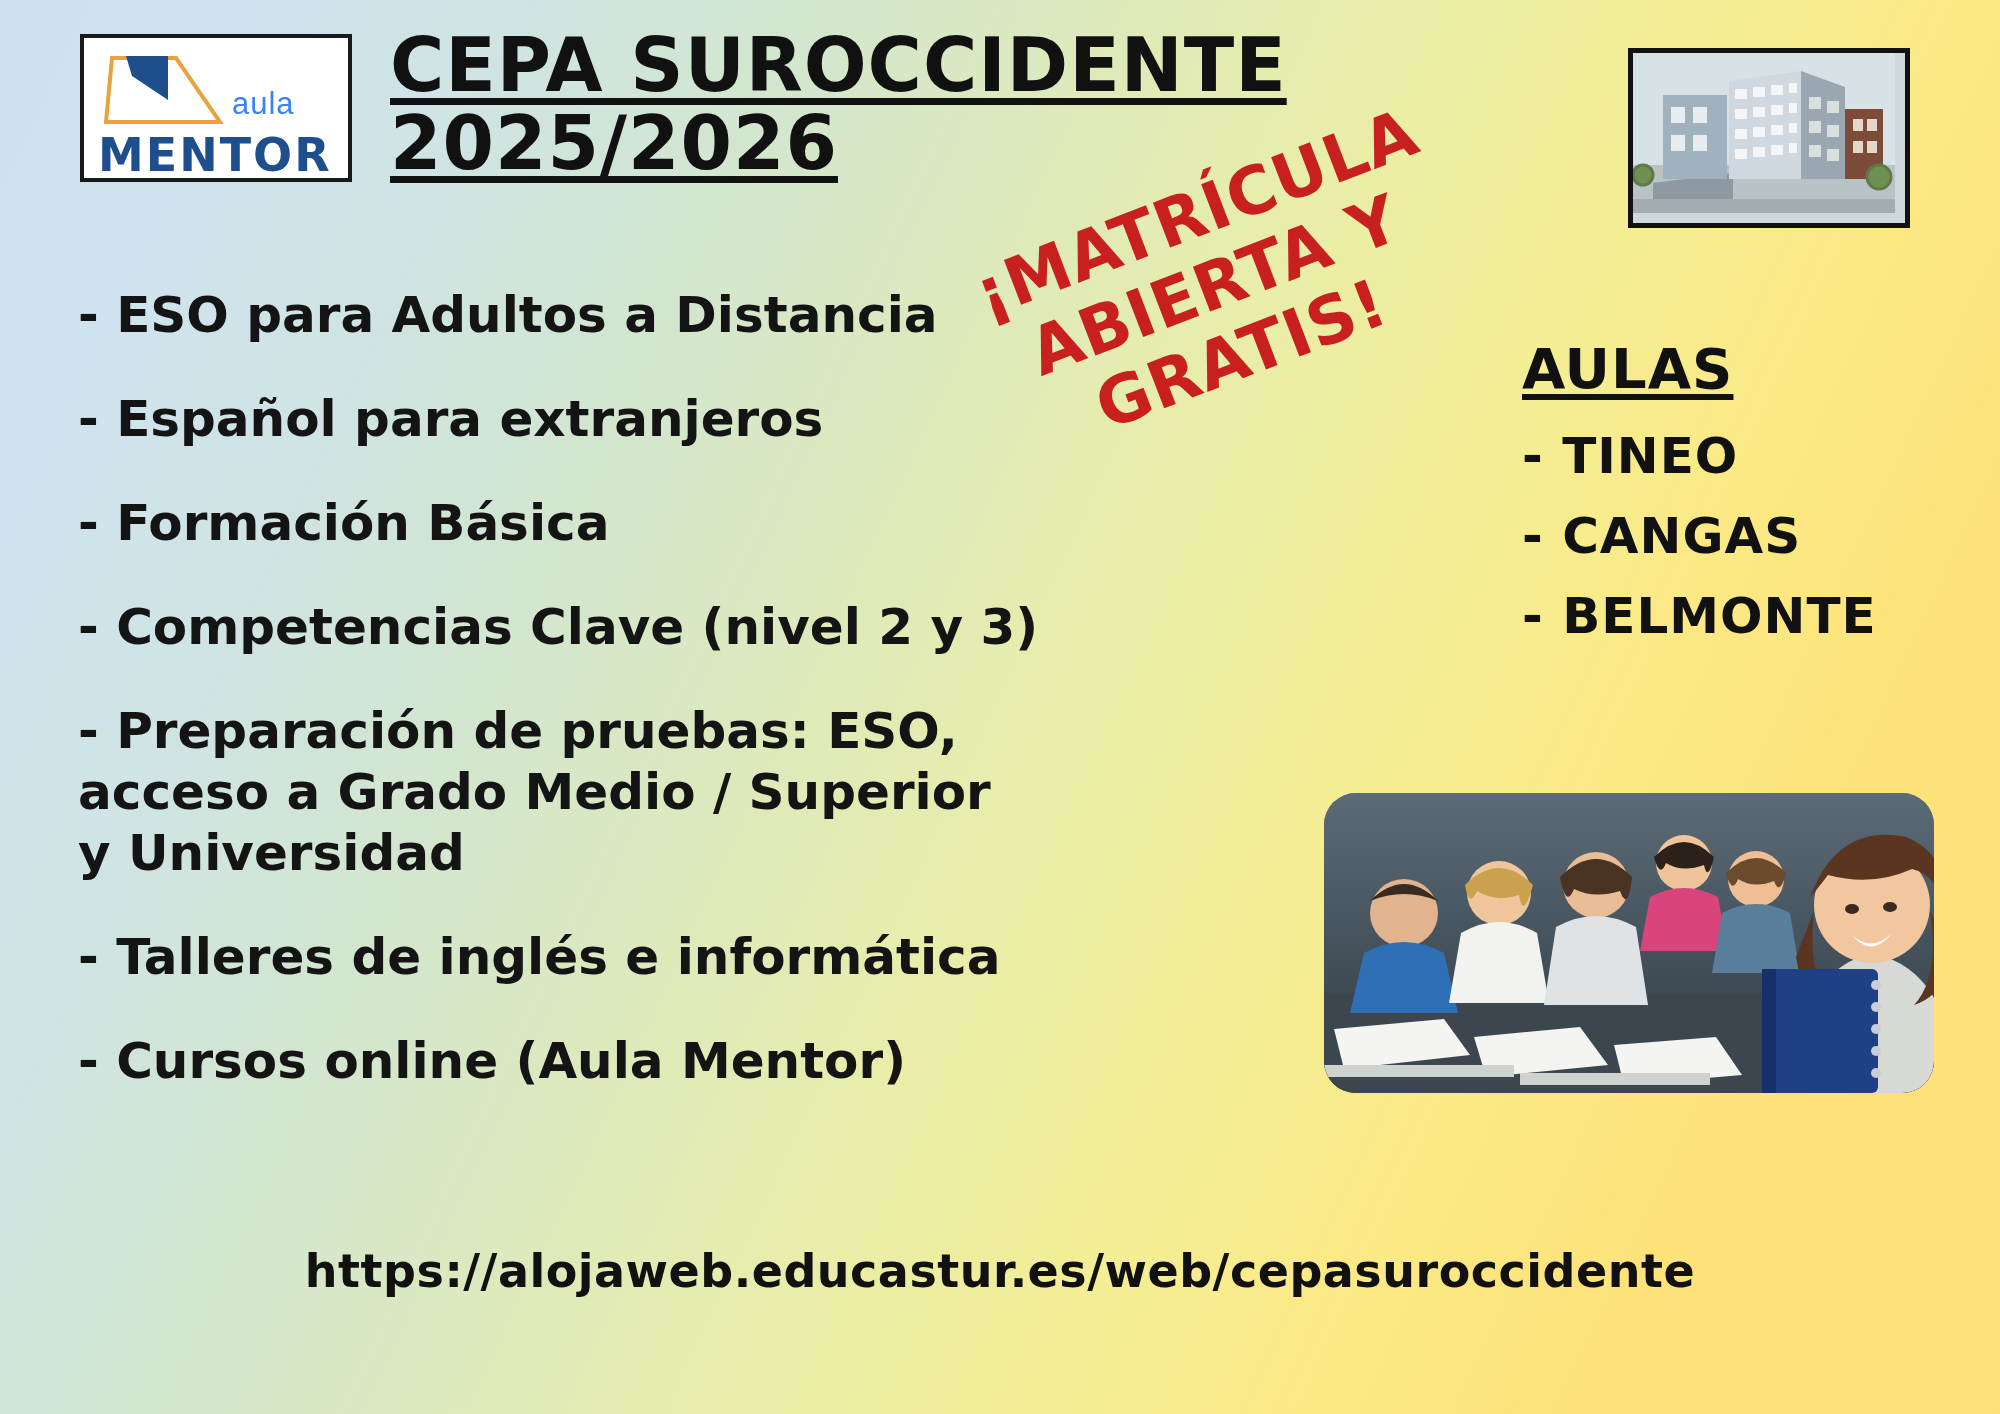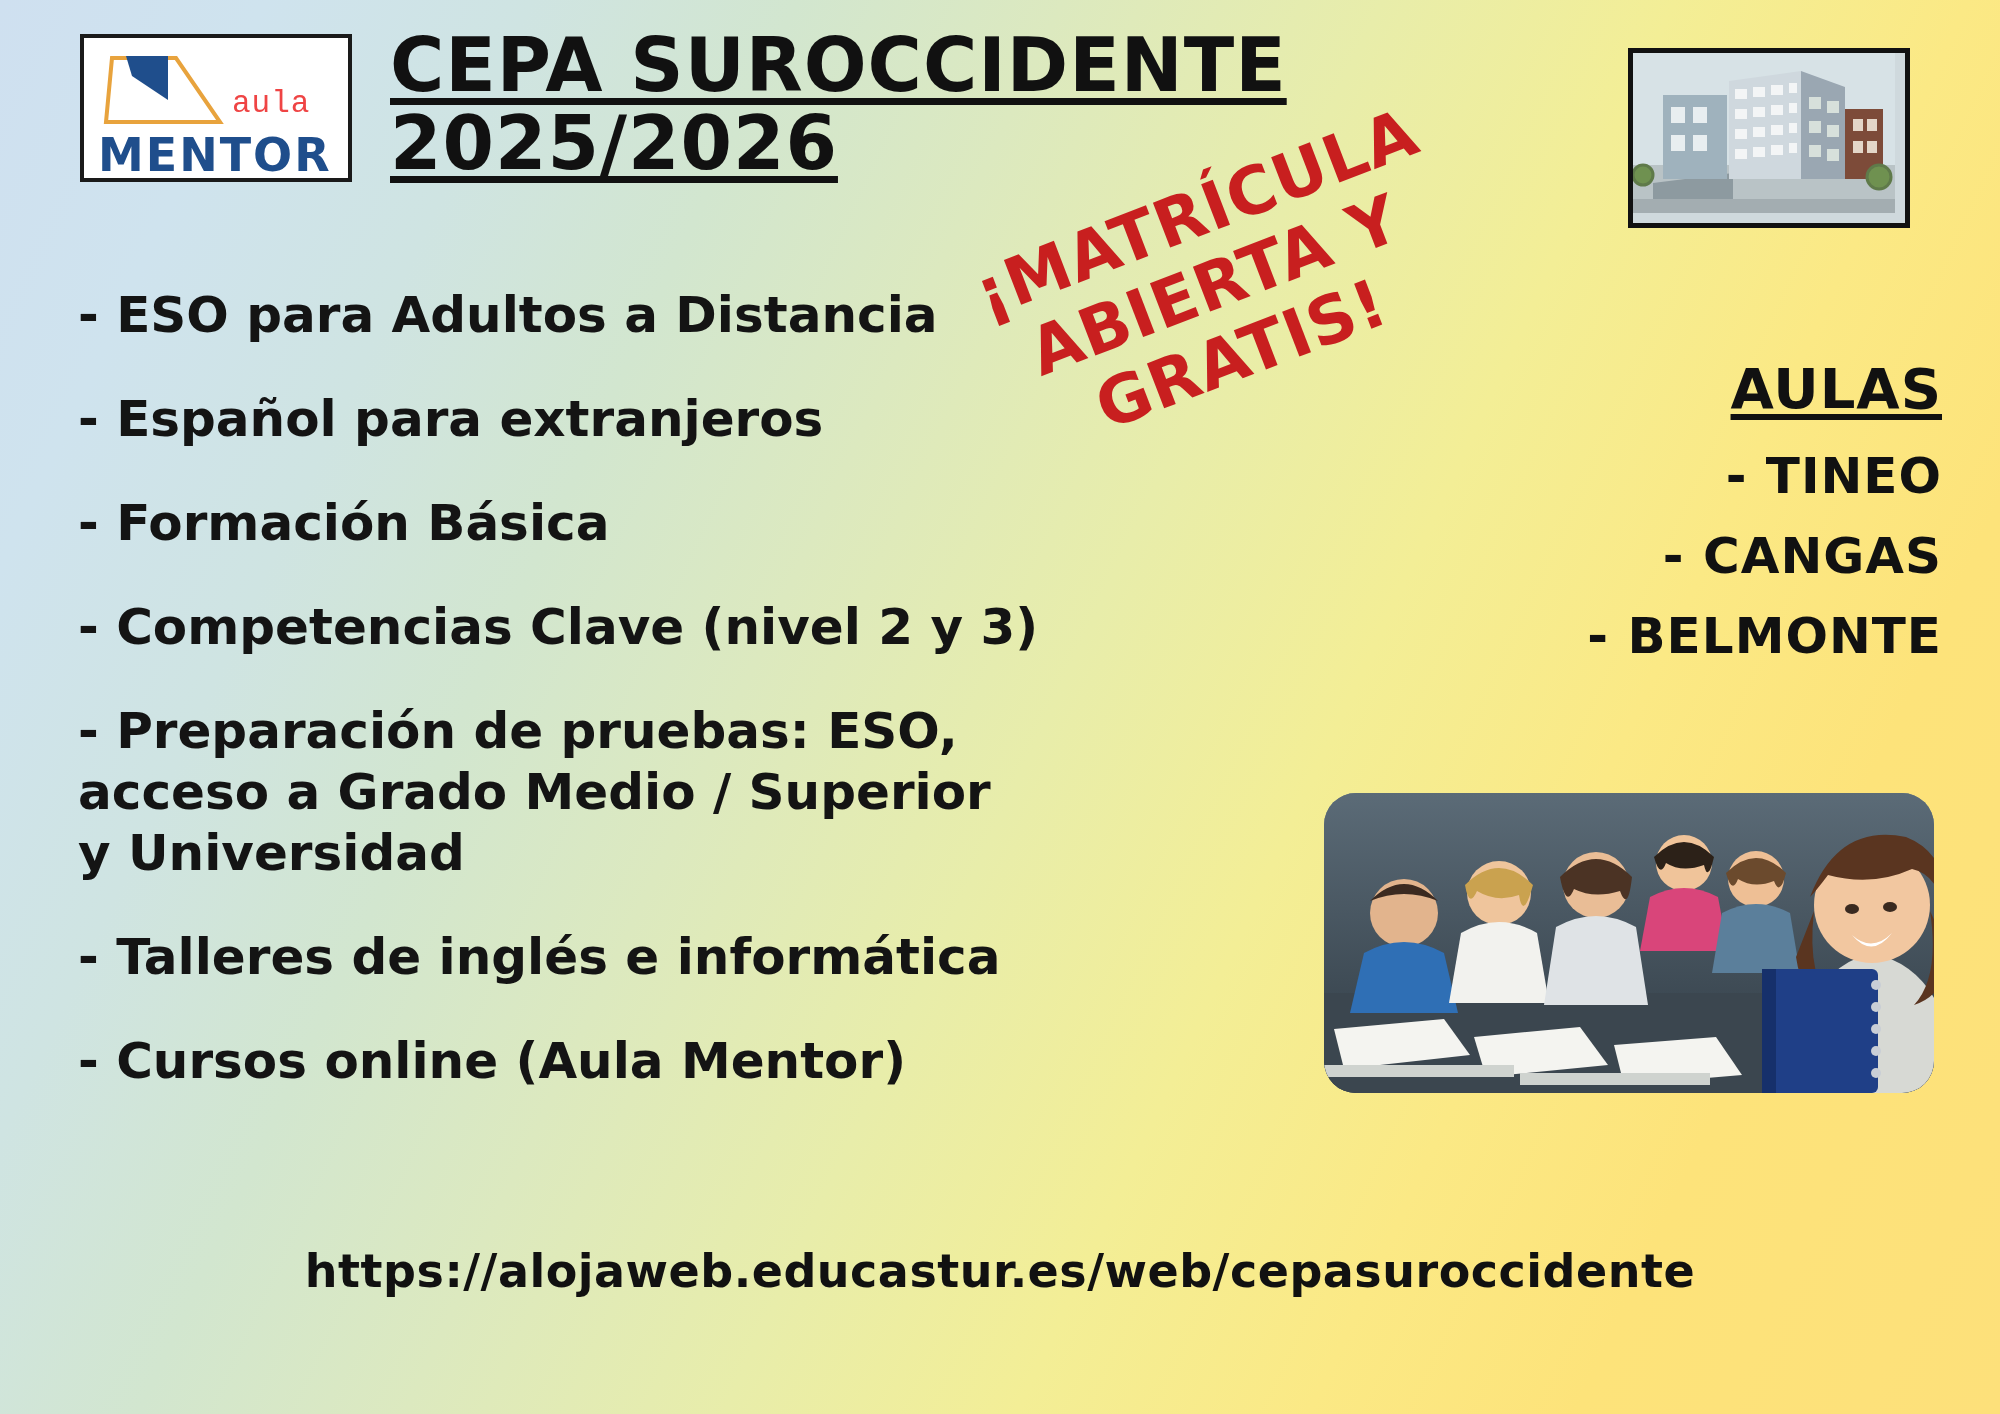--- a/index.html
+++ b/index.html
@@ -52,23 +52,23 @@
     left: 18px;
     top: 16px;
     width: 130px;
     height: 74px;
   }
   .logo-trap svg { display: block; }
   .logo-aula {
     position: absolute;
     left: 148px;
     top: 48px;
-    font-family: Liberation Mono, monospace;
+    font-family: Liberation Sans, sans-serif;
     font-size: 31px;
-    color: #ef4444;
+    color: #3b82f6;
     letter-spacing: 1px;
   }
   .logo-mentor {
     position: absolute;
     left: 14px;
     top: 90px;
     font-family: "DejaVu Sans", sans-serif;
     font-weight: bold;
     font-size: 46px;
     letter-spacing: 2px;
@@ -140,23 +140,22 @@
     font-size: 66px;
     line-height: 1.12;
     white-space: pre-line;
     letter-spacing: 1px;
   }
 
   
   .aulas {
     position: absolute;
     right: 58px;
-    top: 356px;
+    top: 336px;
     width: 420px;
-    text-align: right;
   }
   .aulas-title {
     font-family: "DejaVu Sans", sans-serif;
     font-weight: bold;
     font-size: 56px;
     color: #111;
     text-decoration: underline;
     text-decoration-thickness: 6px;
     text-underline-offset: 6px;
     margin-bottom: 26px;

